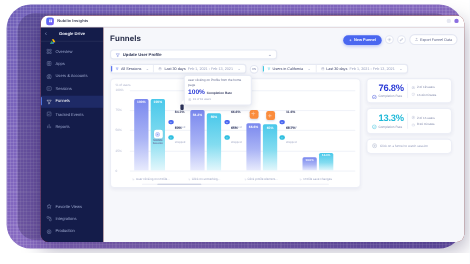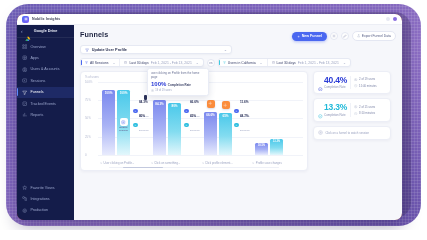--- a/index.html
+++ b/index.html
@@ -22,21 +22,21 @@
       repeating-linear-gradient(90deg, rgba(255,255,255,.22) 0 1px, transparent 1px 3px);
     opacity:.5;
   }
   #frameInner{
     position:absolute; left:10px; top:8px; right:10px; bottom:8px;
     border-radius:16px; background:#2a2150; opacity:.28;
   }
 
   
   #app {
-    position:absolute; left:17px; top:14px; width:385px; height:206px;
+    position:absolute; left:37px; top:14px; width:385px; height:206px;
     background:#7f1d1d; border-radius:7px; overflow:hidden;
     box-shadow:0 6px 18px rgba(20,10,60,.35);
   }
 
   
   #topbar{
     position:absolute; left:0; top:0; width:100%; height:11px;
     background:#ffffff; border-bottom:1px solid #eceef5;
     display:flex; align-items:center; padding:0 5px; gap:3px;
   }
@@ -662,21 +662,21 @@
 
         <div class="stat-card">
           <div class="stat-left">
             <span class="chk">
               <svg viewBox="0 0 24 24" fill="none" stroke="#2a3bd6" stroke-width="2">
                   <circle cx="12" cy="12" r="9"></circle>
                   <path d="M8 12l3 3 5-6"></path>
                 </svg>
             </span>
             <span>
-              <span class="stat-big blue" style="display:block">40.4%</span>
+              <span class="stat-big blue" style="display:block">76.8%</span>
               <span class="stat-cap" style="display:block">Completion Rate</span>
             </span>
           </div>
           <div class="stat-divider"></div>
           <div class="stat-right">
             <div class="stat-meta">
               <svg class="mico" viewBox="0 0 24 24" fill="none" stroke="currentColor" stroke-width="2">
                   <circle cx="12" cy="12" r="9"></circle>
                   <circle cx="12" cy="10" r="2.6"></circle>
                   <path d="M7 18a5 5 0 0110 0"></path>

